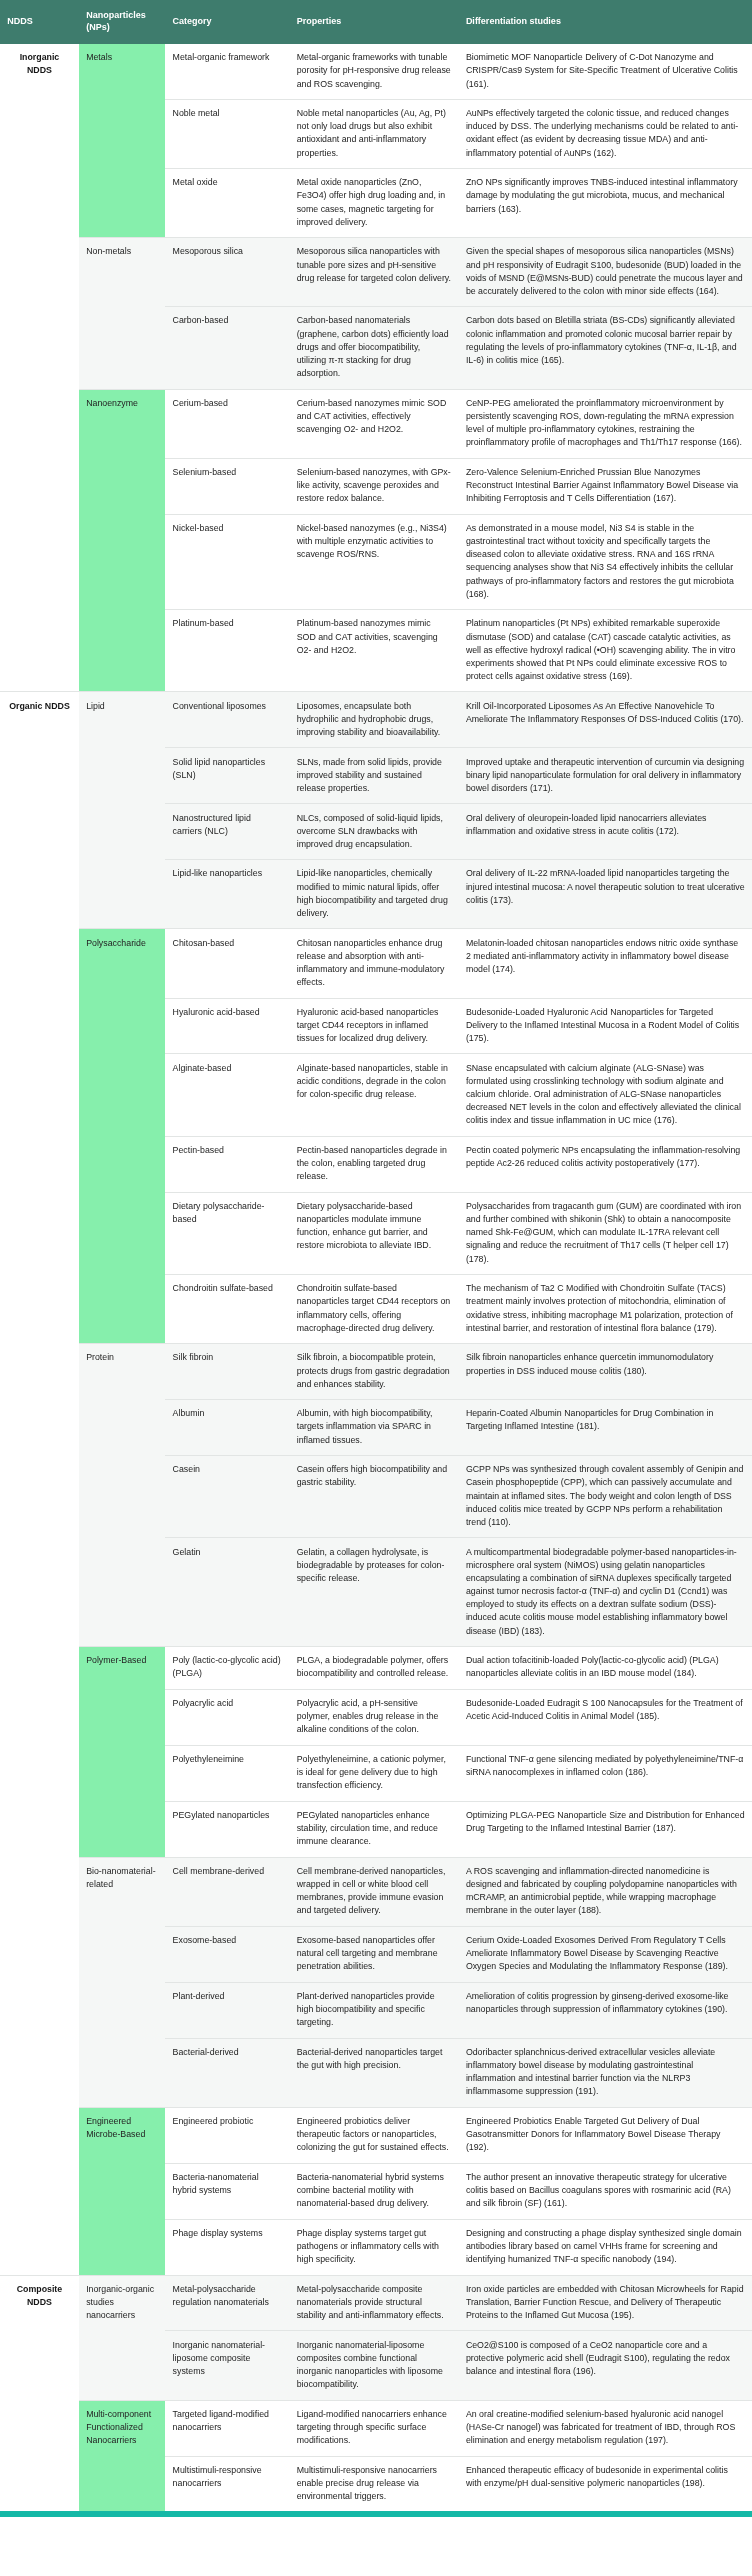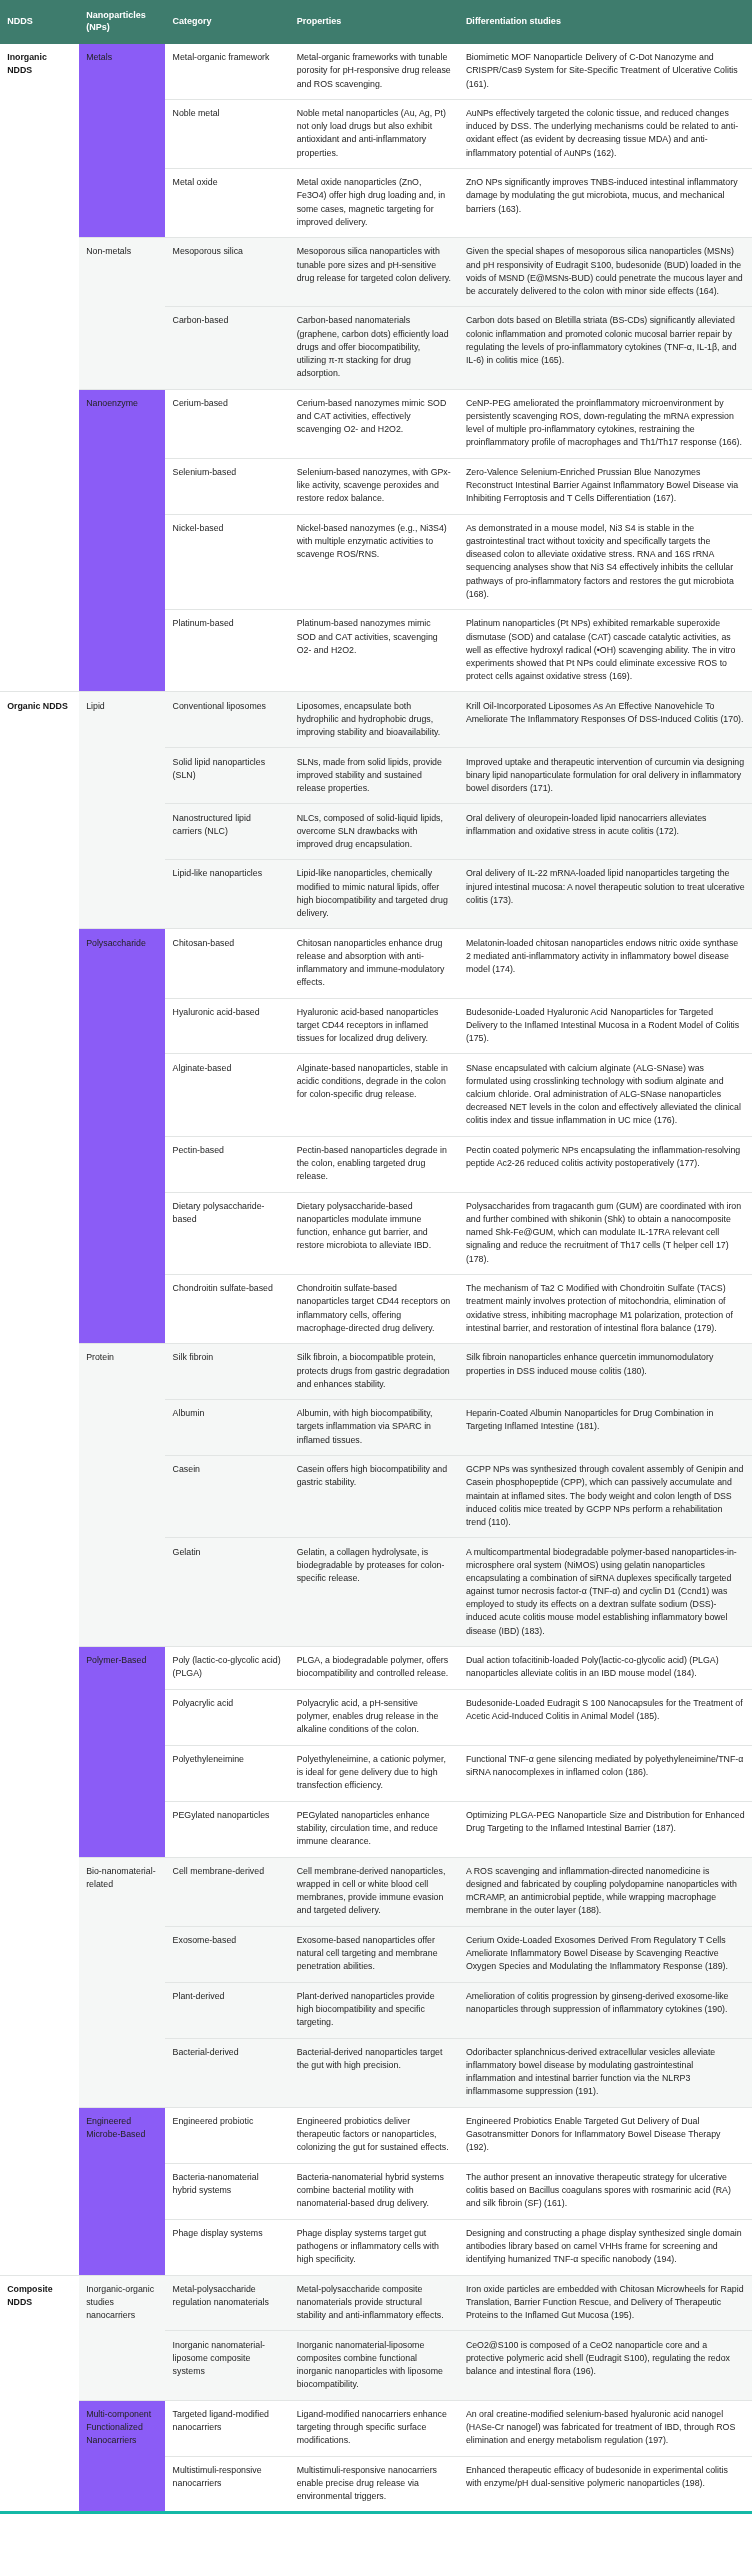--- a/index.html
+++ b/index.html
@@ -11,21 +11,21 @@
   html,body{margin:0;padding:0;background:#ffffff;}
   .page{
     width:752px;
     font-family:"Liberation Sans", sans-serif;
     color:#222222;
   }
   table.ndds{
     width:100%;
     border-collapse:collapse;
     table-layout:fixed;
-    border-bottom:3px solid #14b8a6;
+    border-bottom:6px solid #14b8a6;
   }
   thead th{
     background:var(--header-bg);
     color:#ffffff;
     font-size:9px;
     font-weight:700;
     text-align:left;
     vertical-align:middle;
     padding:10.3px 7.2px;
     line-height:1.3;
@@ -38,22 +38,23 @@
     text-align:left;
     padding:7.2px 7.2px 8.2px 7.2px;
     border-bottom:0.5px solid var(--border-color);
     overflow-wrap:break-word;
     word-wrap:break-word;
   }
   td.cell-ndds{
     font-weight:700;
     color:#161616;
     background:#ffffff;
-  }
-  td.cell-np{background:#8b5cf6;}
+    text-align:center;
+  }
+  td.cell-np{background:#86efac;}
   td.band-bg{background:var(--band-bg);}
 </style>
 </head>
 <body>
 
 <div class="page">
   <table class="ndds">
     <colgroup>
       <col style="width:10.5%">
       <col style="width:11.5%">

